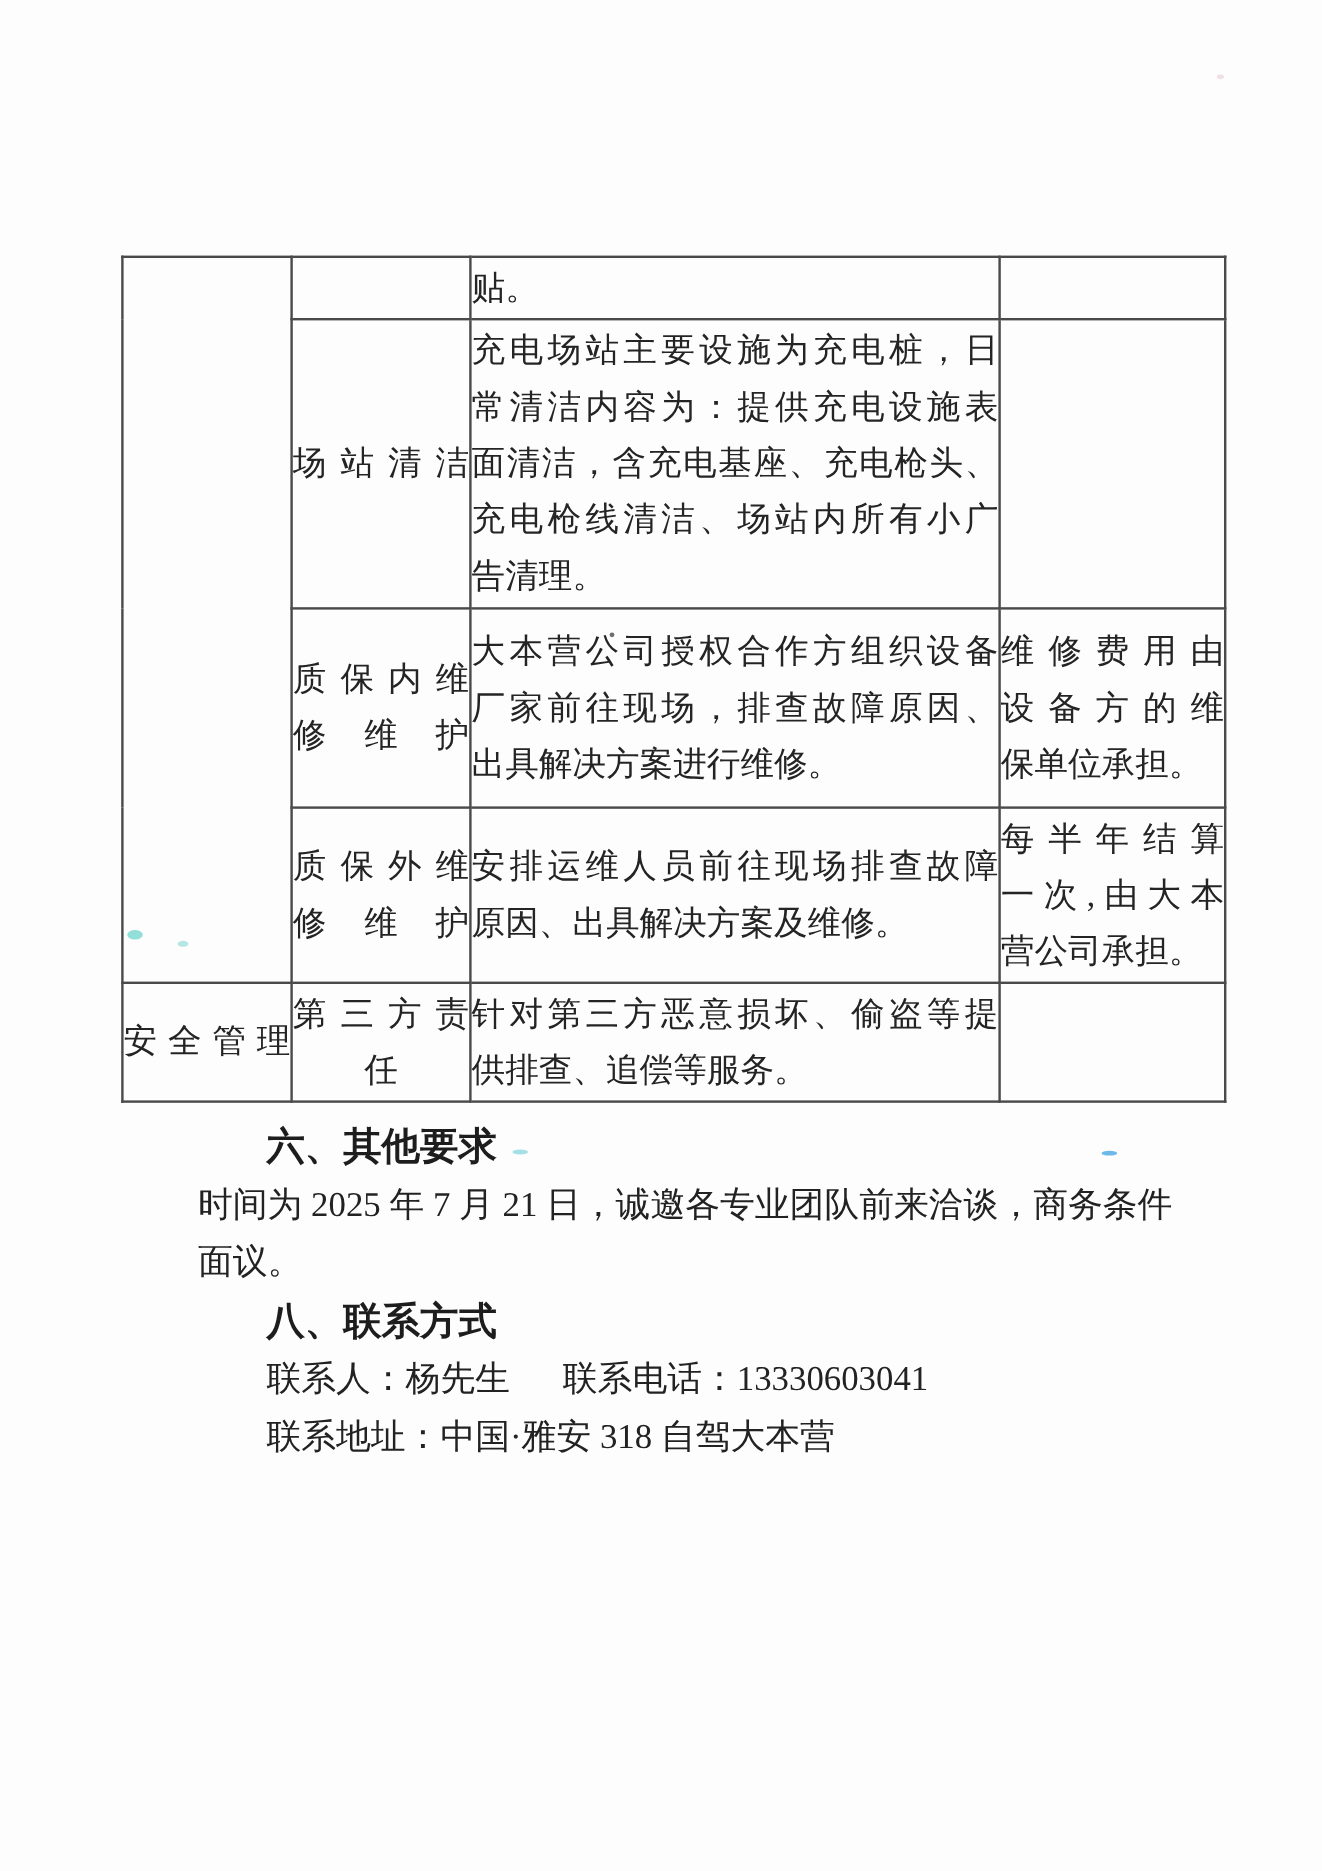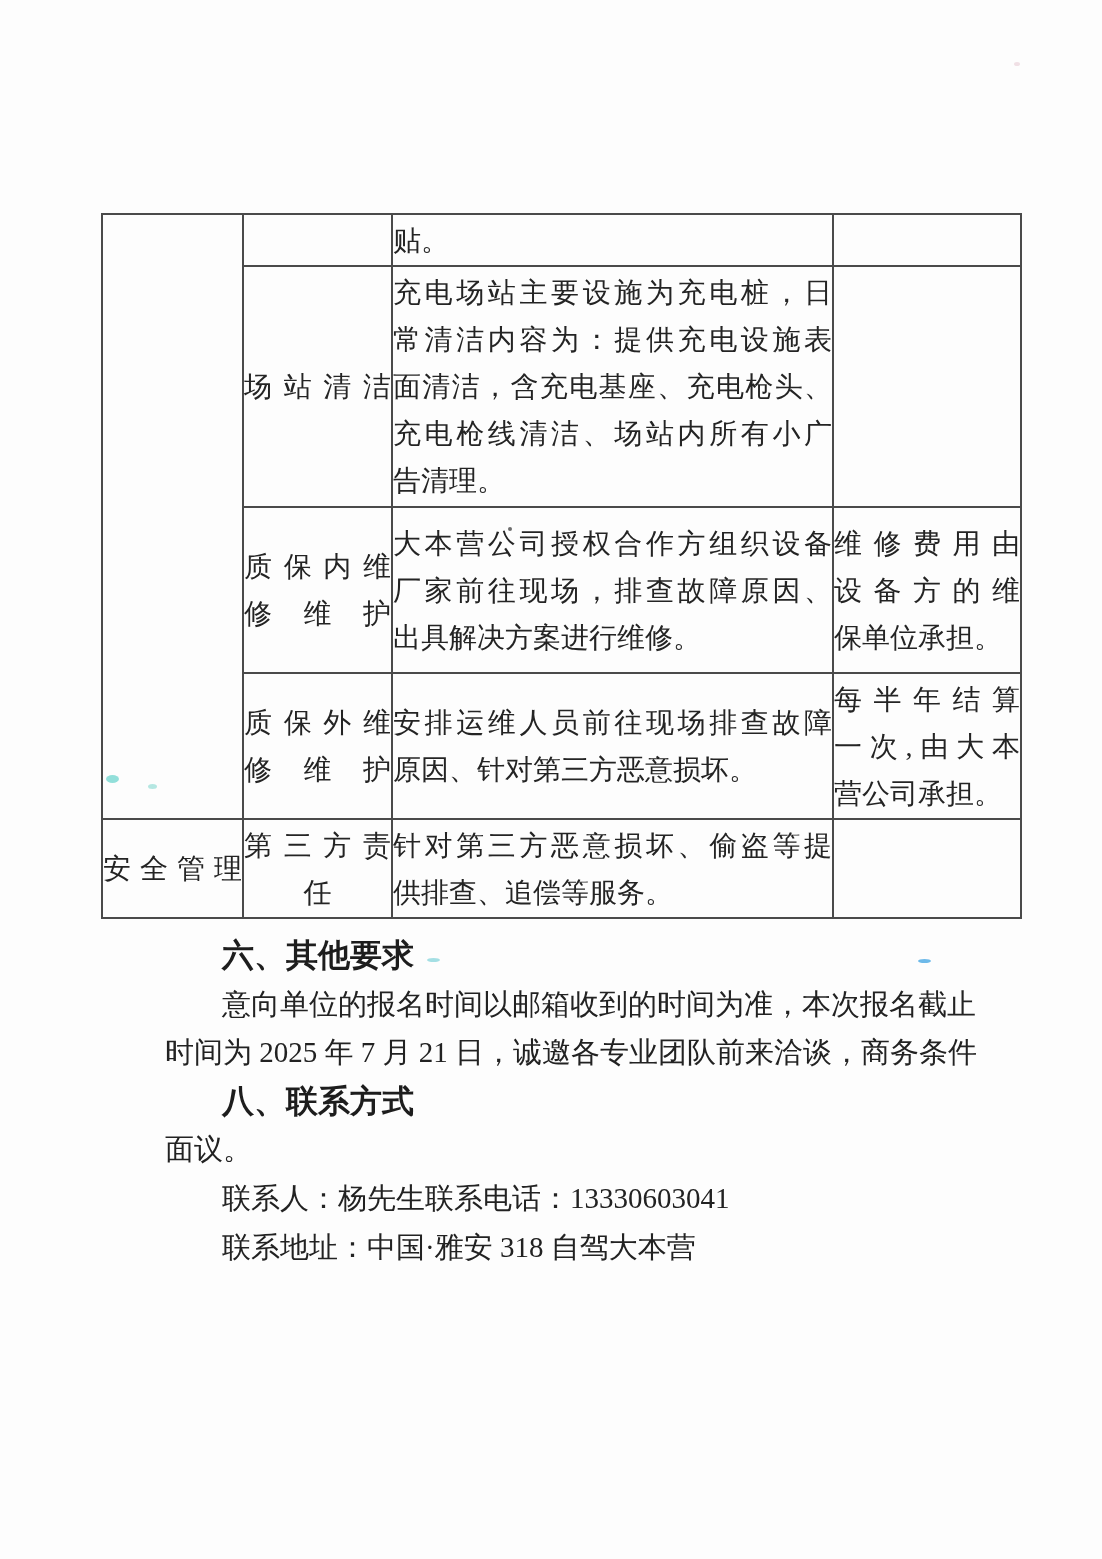--- a/index.html
+++ b/index.html
@@ -47,21 +47,21 @@
     position:absolute; left:165px; top:931px; width:900px;
     font-size:29px; line-height:48.6px;
     color:#222;
   }
   .line { display:block; height:48.6px; white-space:nowrap; }
   .h {
     font-family:"Liberation Sans","DejaVu Sans",sans-serif;
     font-weight:700; font-size:32px; color:#1d1d1d;
   }
   .ind { padding-left:57px; }
-  .gap { }
+  .gap { margin-left:44px; }
 
   
   .speck { position:absolute; border-radius:50%; pointer-events:none; }
 </style>
 </head>
 <body>
 
 <div class="page">
 
   <table class="tbl">
@@ -109,21 +109,21 @@
         <span class="ln">保单位承担。</span>
       </td>
     </tr>
     <tr class="r4">
       <td class="c2">
         <span class="ln j">质保外维</span>
         <span class="ln j">修维护</span>
       </td>
       <td class="c3">
         <span class="ln j">安排运维人员前往现场排查故障</span>
-        <span class="ln">原因、针对第三方恶意损坏。</span>
+        <span class="ln">原因、出具解决方案及维修。</span>
       </td>
       <td class="c4">
         <span class="ln j">每半年结算</span>
         <span class="ln j">一次,由大本</span>
         <span class="ln">营公司承担。</span>
       </td>
     </tr>
     <tr class="r5">
       <td class="c1">
         <span class="ln j">安全管理</span>
@@ -136,24 +136,23 @@
         <span class="ln j">针对第三方恶意损坏、偷盗等提</span>
         <span class="ln">供排查、追偿等服务。</span>
       </td>
       <td class="c4"></td>
     </tr>
   </tbody>
     </table>
 
   <div class="textblock">
     <div class="line h ind">六、其他要求</div>
-    <div class="line ind">意向单位的报名时间以邮箱收到的时间为准，本次报名截止</div>
     <div class="line">时间为 2025 年 7 月 21 日，诚邀各专业团队前来洽谈，商务条件</div>
+    <div class="line">面议。</div>
     <div class="line h ind">八、联系方式</div>
-    <div class="line">面议。</div>
     <div class="line ind">
       <span>联系人：杨先生</span><span class="gap">联系电话：13330603041</span>
     </div>
     <div class="line ind">联系地址：中国·雅安 318 自驾大本营</div>
   </div>
 
   <div id="artifacts">
       <div class="speck" style="left: 106px; top: 775px; width: 13px; height: 8px; background: rgb(111, 214, 207); opacity: 0.75; filter: blur(0.6px);"></div>
       <div class="speck" style="left: 148px; top: 784px; width: 9px; height: 5px; background: rgb(143, 220, 212); opacity: 0.65; filter: blur(0.6px);"></div>
       <div class="speck" style="left: 427px; top: 958px; width: 13px; height: 4px; background: rgb(143, 216, 222); opacity: 0.8; filter: blur(0.6px);"></div>

